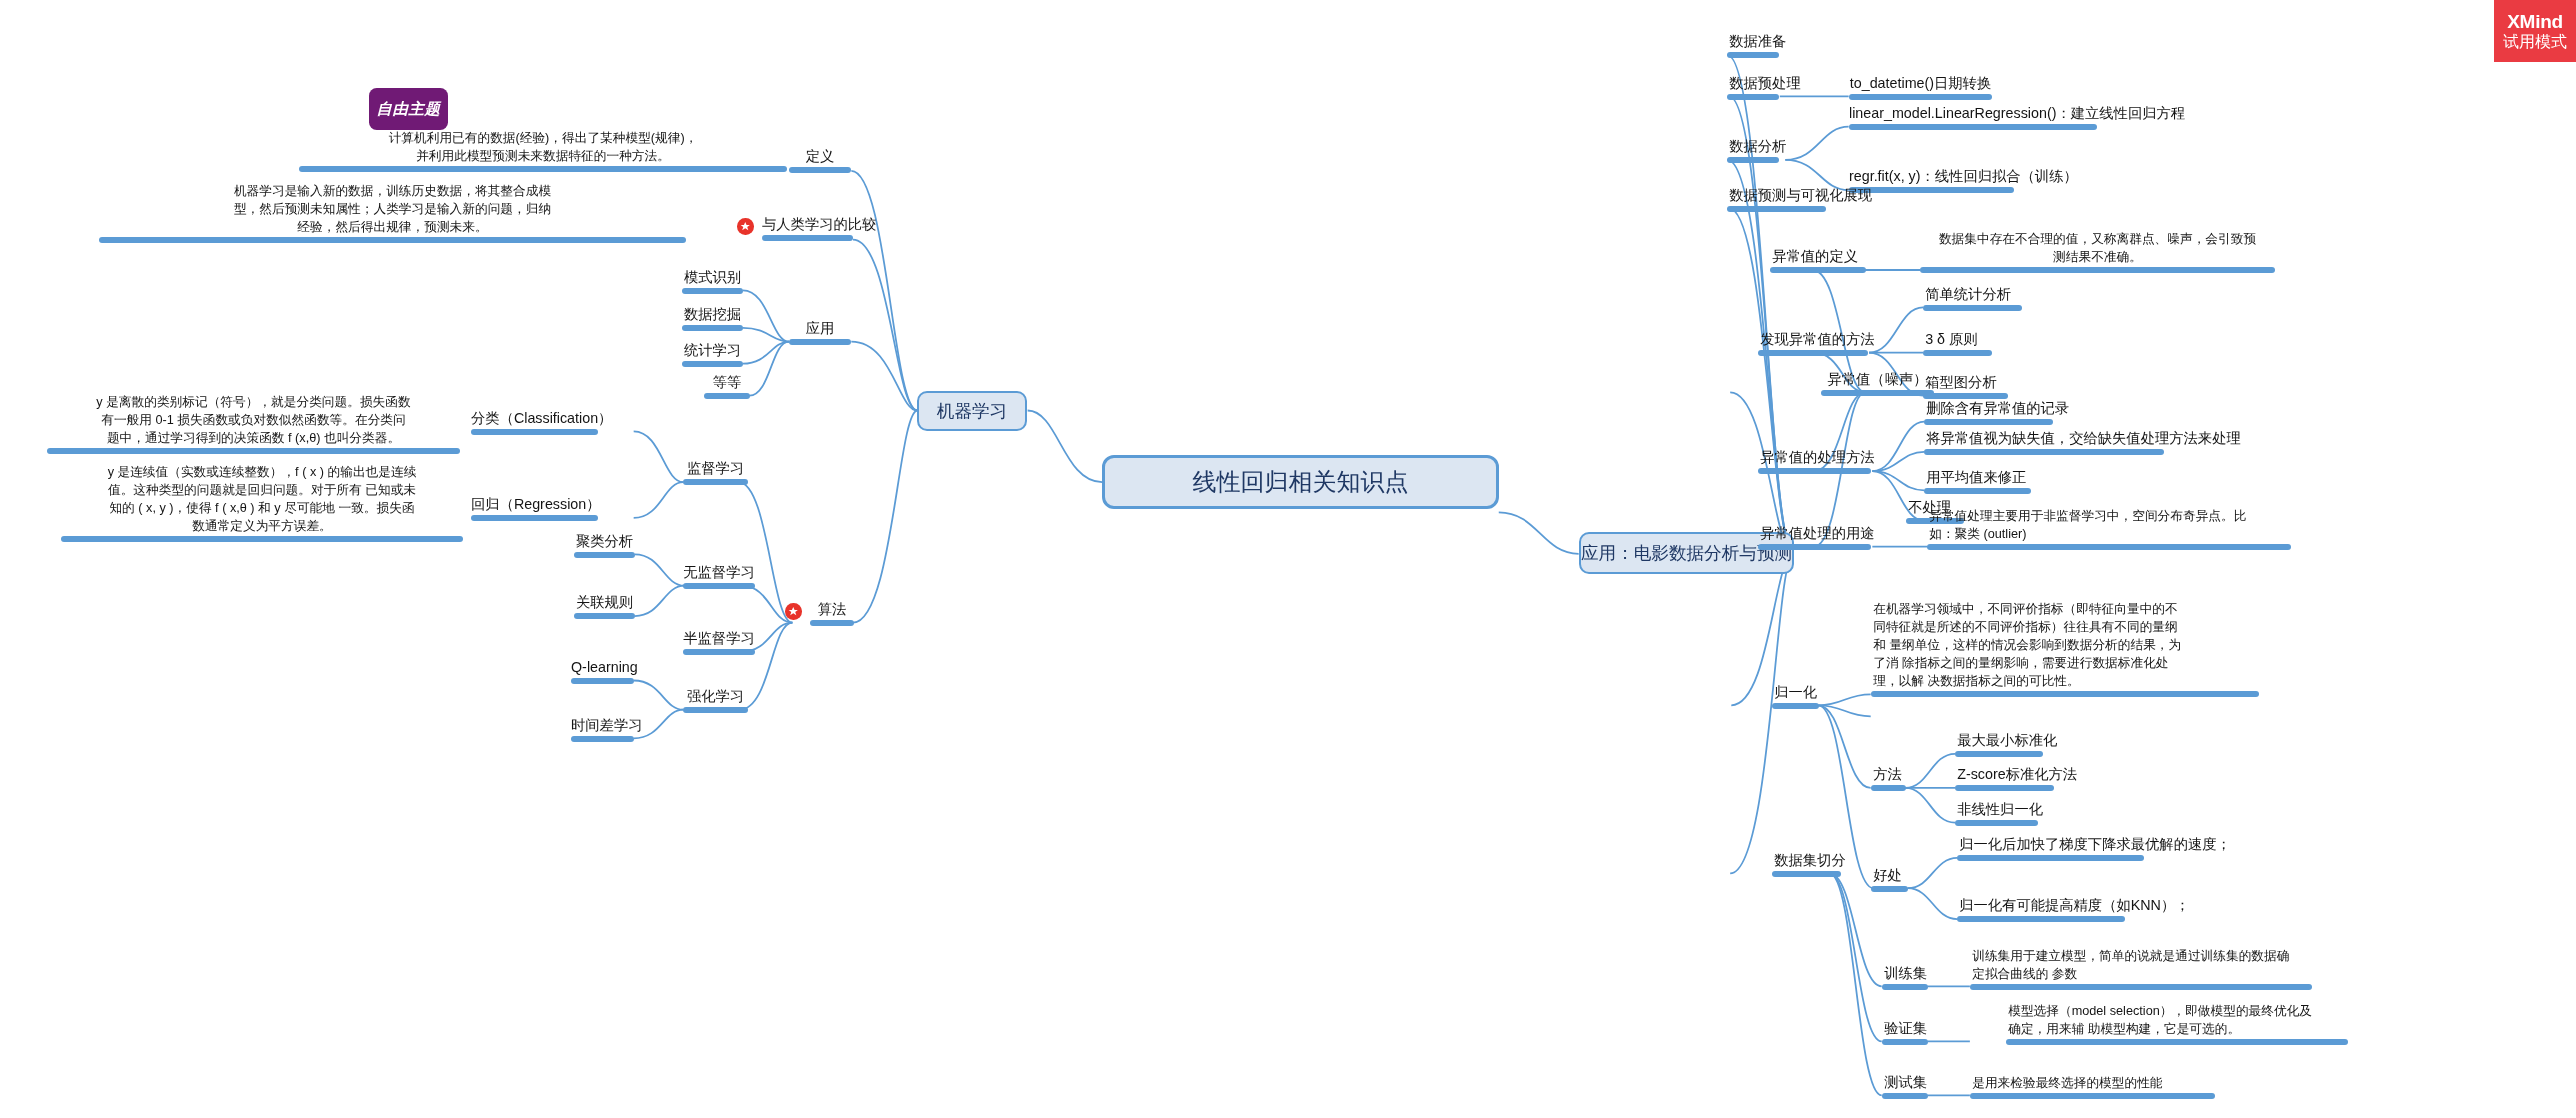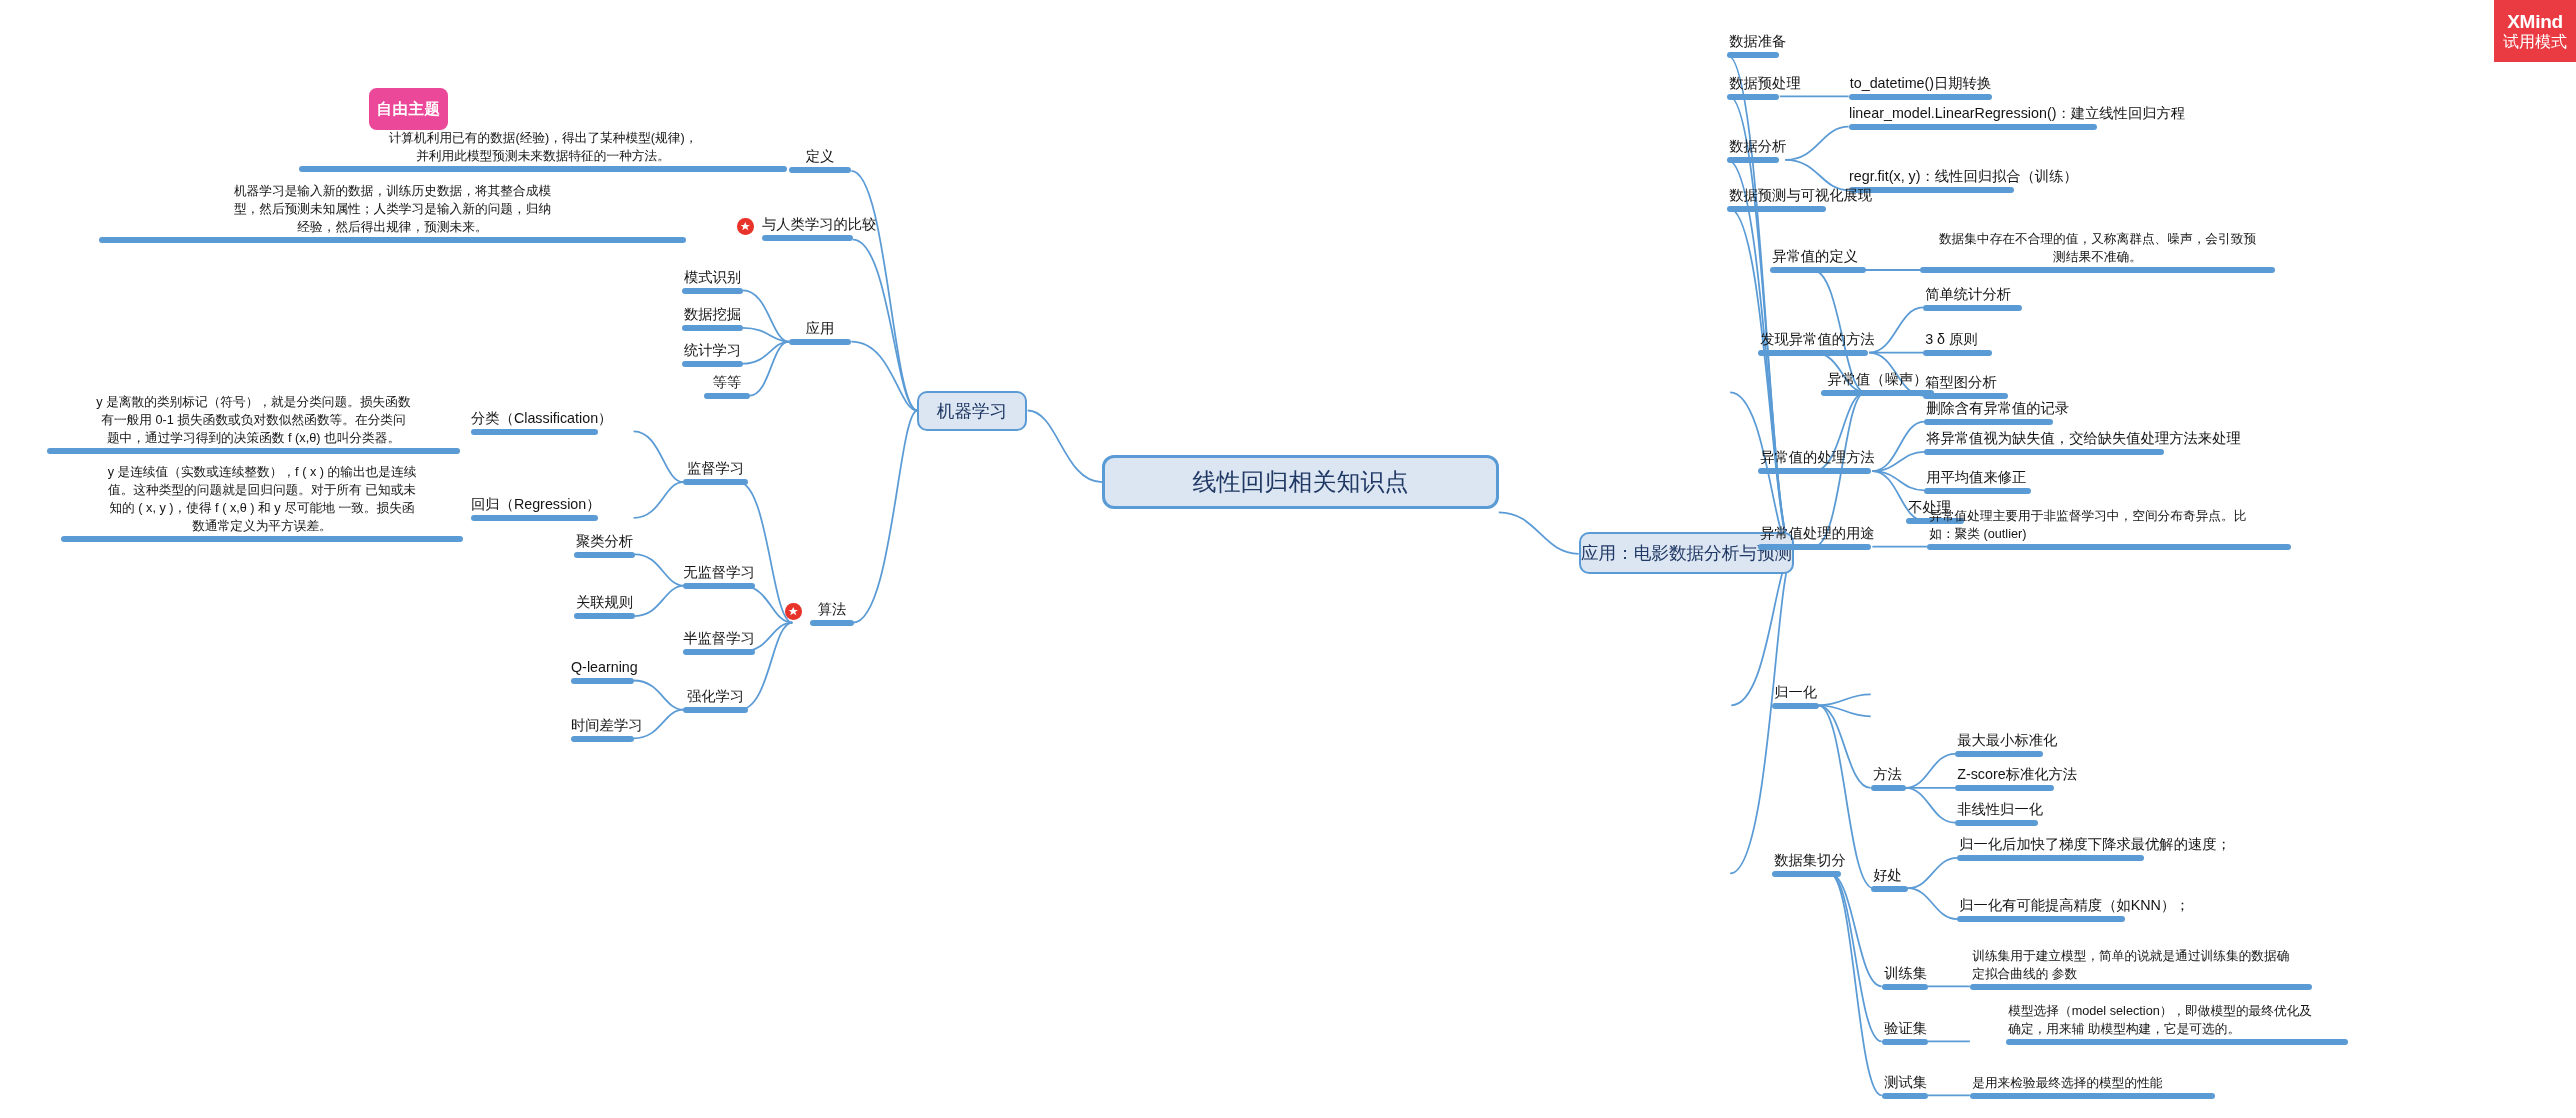--- a/index.html
+++ b/index.html
@@ -9,22 +9,22 @@
   svg.links{position:absolute;left:0;top:0;width:2576px;height:1118px;pointer-events:none;}
 
   
   .boxnode{position:absolute;box-sizing:border-box;background:#dce6f2;
            border:2.8px solid #5b9bd5;border-radius:10px;display:flex;
            align-items:center;justify-content:center;color:#1f3864;}
   .boxnode.root{border-width:3.9px;border-radius:12px;}
   .boxnode span{white-space:nowrap;}
 
   
-  .freetopic{position:absolute;background:#ec4899;border-radius:7.7px;
-             display:flex;align-items:center;justify-content:center;}
+  .freetopic{position:absolute;background:#701a75;border-radius:7.7px;
+             display:flex;align-items:center;justify-content:center;font-style:italic;}
   .freetopic span{color:#ffffff;font-weight:bold;font-size:15.4px;letter-spacing:0.6px;
                   white-space:nowrap;}
 
   
   .un{position:absolute;box-sizing:border-box;}
   .un .bar{position:absolute;left:0;bottom:0;height:6px;border-radius:3.3px;
            background:#5b9bd5;width:100%;}
   .un .lbl{position:absolute;bottom:7.2px;font-size:14.3px;line-height:1.42;
            color:#141414;white-space:pre;}
   .un.c .lbl{left:0;right:0;text-align:center;}
@@ -356,20 +356,28 @@
   <div class="un l" style="left:1927px;top:507px;width:364px;height:43px;">
     <div class="lbl" style="font-size:12.7px;">异常值处理主要用于非监督学习中，空间分布奇异点。比
 如：聚类 (outlier)</div>
     <div class="bar"></div>
   </div>
 
   <div class="un l" style="left:1772px;top:677px;width:47px;height:32px;">
     <div class="lbl">归一化</div>
     <div class="bar"></div>
   </div>
+  <div class="un l" style="left:1871px;top:598px;width:388px;height:99px;">
+    <div class="lbl" style="font-size:12.7px;">在机器学习领域中，不同评价指标（即特征向量中的不
+同特征就是所述的不同评价指标）往往具有不同的量纲
+和 量纲单位，这样的情况会影响到数据分析的结果，为
+了消 除指标之间的量纲影响，需要进行数据标准化处
+理，以解 决数据指标之间的可比性。</div>
+    <div class="bar"></div>
+  </div>
   <div class="un l" style="left:1871px;top:759px;width:35px;height:32px;">
     <div class="lbl">方法</div>
     <div class="bar"></div>
   </div>
   <div class="un l" style="left:1955px;top:725px;width:88px;height:32px;">
     <div class="lbl">最大最小标准化</div>
     <div class="bar"></div>
   </div>
   <div class="un l" style="left:1955px;top:759px;width:99px;height:32px;">
     <div class="lbl">Z-score标准化方法</div>

